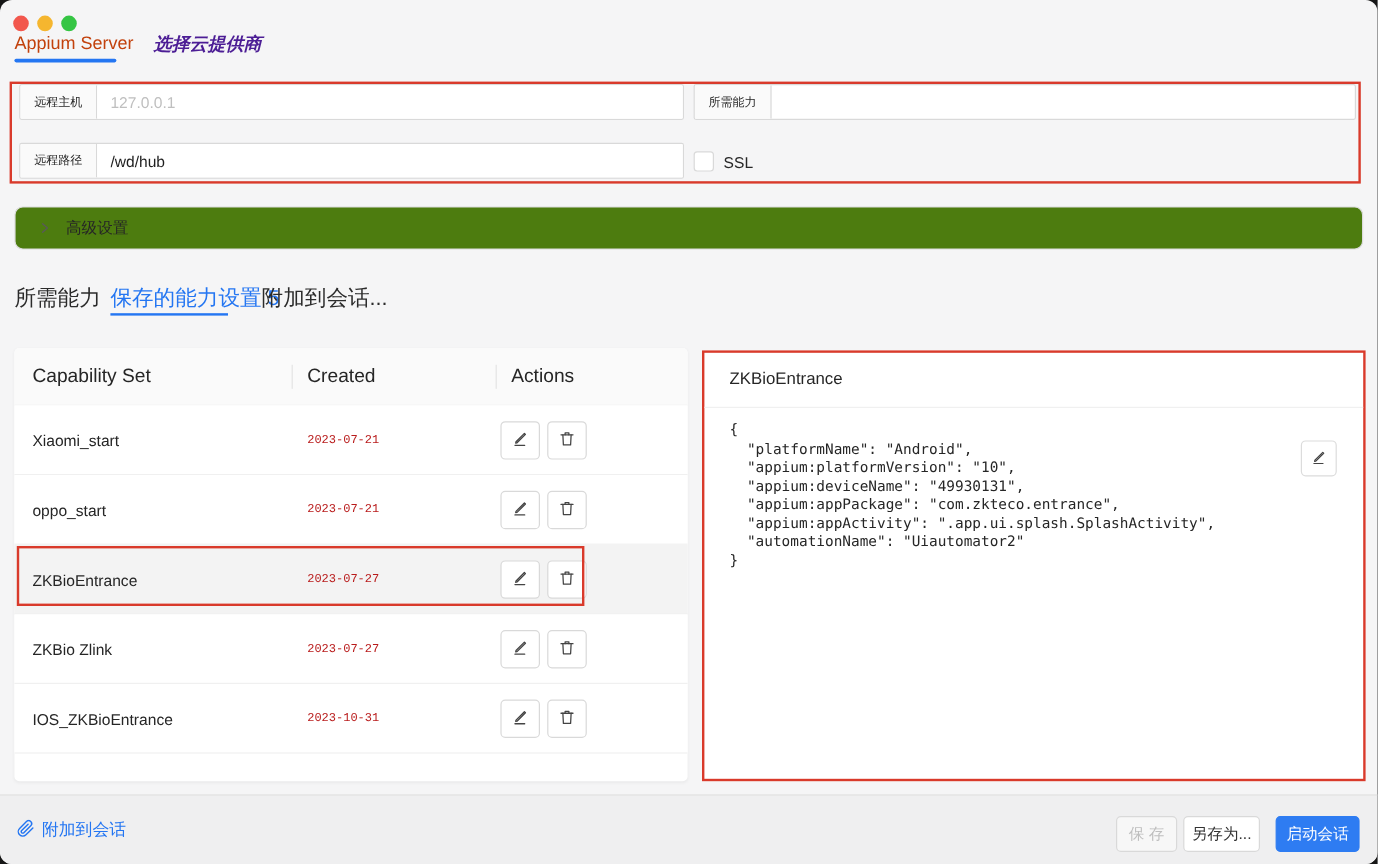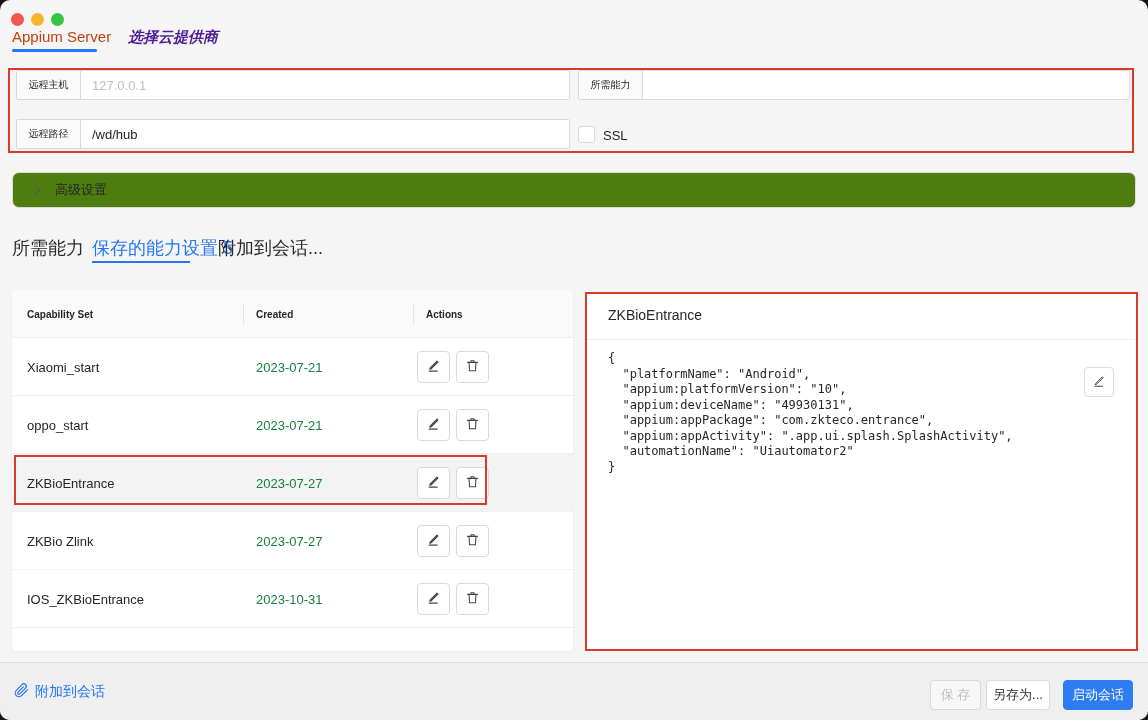--- a/index.html
+++ b/index.html
@@ -34,26 +34,26 @@
   .advanced .adv-label{margin-left:12px;font-size:13px;color:#262626;}
 
   
   .cap-tab{position:absolute;top:236px;font-size:18px;color:#2b2b2b;cursor:default;}
   .cap-tab.active{color:#2476f2;}
   .cap-tab-underline{position:absolute;left:92px;top:261px;width:98px;height:2px;background:#2476f2;}
 
   
   .table-card{position:absolute;left:12px;top:290px;width:561px;height:361px;background:#fff;border-radius:4px;box-shadow:0 1px 3px rgba(0,0,0,0.05);}
   .thead{position:relative;height:48px;background:#fafafa;border-bottom:1px solid #f0f0f0;border-radius:4px 4px 0 0;}
-  .th{position:absolute;top:0;height:48px;display:flex;align-items:center;font-size:10px;font-weight:700;color:#262626;}
+  .th{position:absolute;top:0;height:48px;display:flex;align-items:center;font-size:16px;font-weight:400;color:#262626;}
   .th-divider{position:absolute;top:14px;width:1px;height:20px;background:#e4e4e4;}
   .trow{position:relative;height:58px;border-bottom:1px solid #f0f0f0;background:#fff;}
   .trow.selected{background:#f3f3f3;}
   .td-name{position:absolute;left:15px;top:0;height:58px;display:flex;align-items:center;font-size:13px;color:#262626;}
-  .td-created{position:absolute;left:244px;top:0;height:58px;display:flex;align-items:center;font-size:13px;color:#15803d;}
+  .td-created{position:absolute;left:244px;top:0;height:58px;display:flex;align-items:center;font-size:10px;color:#b91c1c;font-family:Liberation Mono, monospace;}
   .td-actions{position:absolute;left:405px;top:13px;display:flex;gap:6px;}
   .icon-btn{width:33px;height:32px;background:#fff;border:1px solid #d9d9d9;border-radius:4px;display:flex;align-items:center;justify-content:center;cursor:pointer;padding:0;}
 
   
   .detail-card{position:absolute;left:585px;top:292px;width:553px;height:359px;background:#fff;border:2px solid #d93a2b;}
   .detail-title{padding:13px 21px 0 21px;font-size:14px;font-weight:500;color:#262626;height:45px;}
   .detail-divider{height:1px;background:#f0f0f0;}
   .detail-code{margin:0;padding:11px 21px;font-family:"DejaVu Sans Mono",monospace;font-size:12px;line-height:15.5px;color:#262626;white-space:pre;}
   .detail-edit{position:absolute;left:497px;top:73px;width:30px;height:30px;background:#fff;border:1px solid #dcdcdc;border-radius:4px;display:flex;align-items:center;justify-content:center;cursor:pointer;padding:0;}
 

